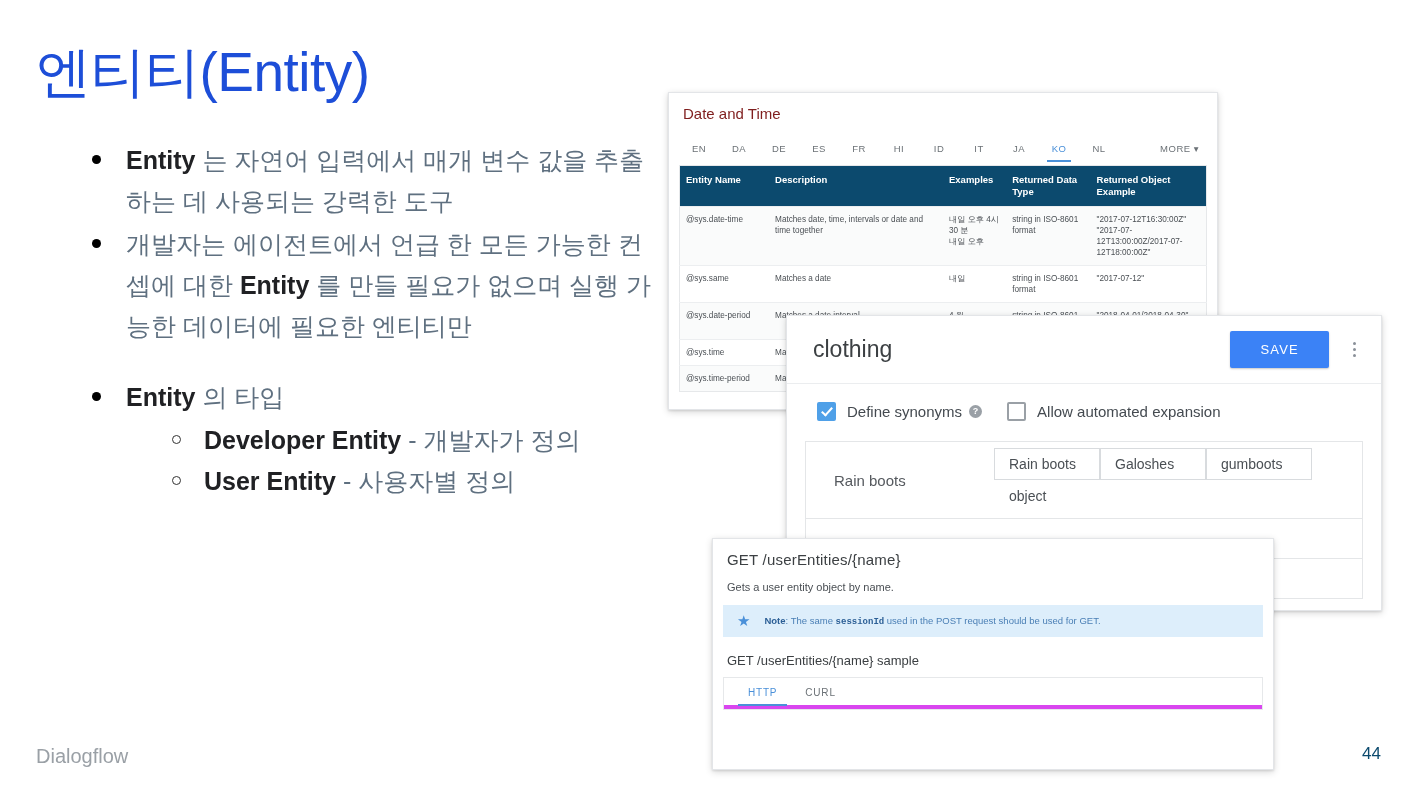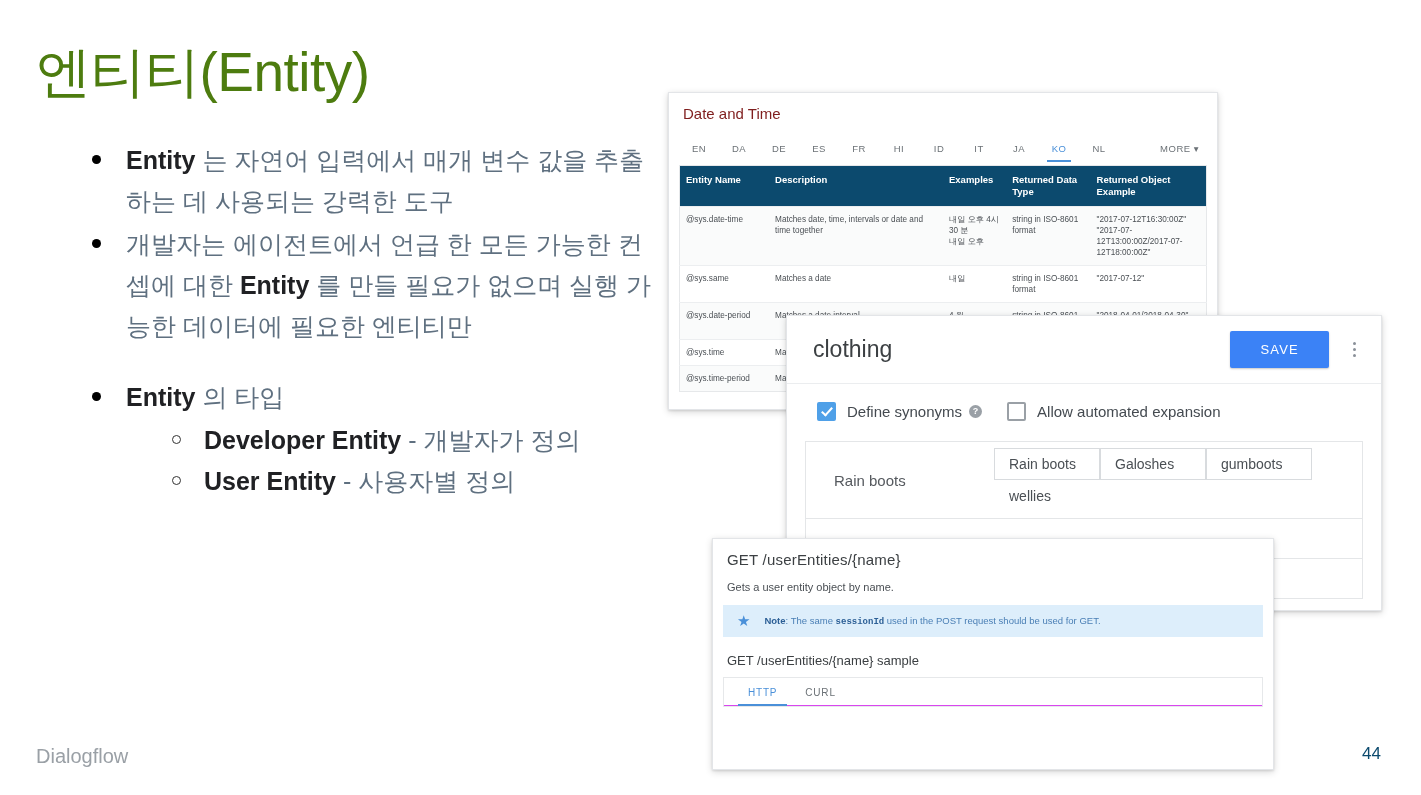--- a/index.html
+++ b/index.html
@@ -9,21 +9,21 @@
     font-family: "Liberation Sans", sans-serif;
     position: relative;
   }
 
   
   .slide-title {
     position: absolute;
     left: 36px; top: 36px;
     font-size: 55px;
     font-weight: 400;
-    color: #4d7c0f;
+    color: #1d4ed8;
     letter-spacing: -0.5px;
     white-space: nowrap;
   }
   .bullets {
     position: absolute;
     left: 36px; top: 140px;
     width: 620px;
   }
   .b1 {
     position: relative;
@@ -319,21 +319,21 @@
     font-size: 13px;
     color: #3c4043;
     padding: 16px 0 0 14px;
   }
   .api-box {
     margin: 9px 10px 0 10px;
     border: 1px solid #e6e8ea;
   }
   .code-tabs {
     display: flex;
-    border-bottom: 1px solid #d946ef;
+    border-bottom: 4px solid #d946ef;
     padding-left: 10px;
   }
   .code-tab {
     font-size: 10px;
     letter-spacing: 0.8px;
     color: #6b7176;
     padding: 9px 14px 7px 14px;
     position: relative;
     cursor: pointer;
   }
@@ -487,21 +487,21 @@
     <div class="opt-label">Allow automated expansion</div>
   </div>
 
   <div class="syn-table">
     <div class="syn-row">
       <div class="syn-ref">Rain boots</div>
       <div class="syn-chips">
         <div class="chip">Rain boots</div>
         <div class="chip">Galoshes</div>
         <div class="chip">gumboots</div>
-        <div class="chip bare">wellies</div>
+        <div class="chip bare">object</div>
       </div>
     </div>
     <div class="syn-empty"></div>
     <div class="syn-empty"></div>
   </div>
 
 </div>
 
 <div class="panel" id="panel-api">
 

